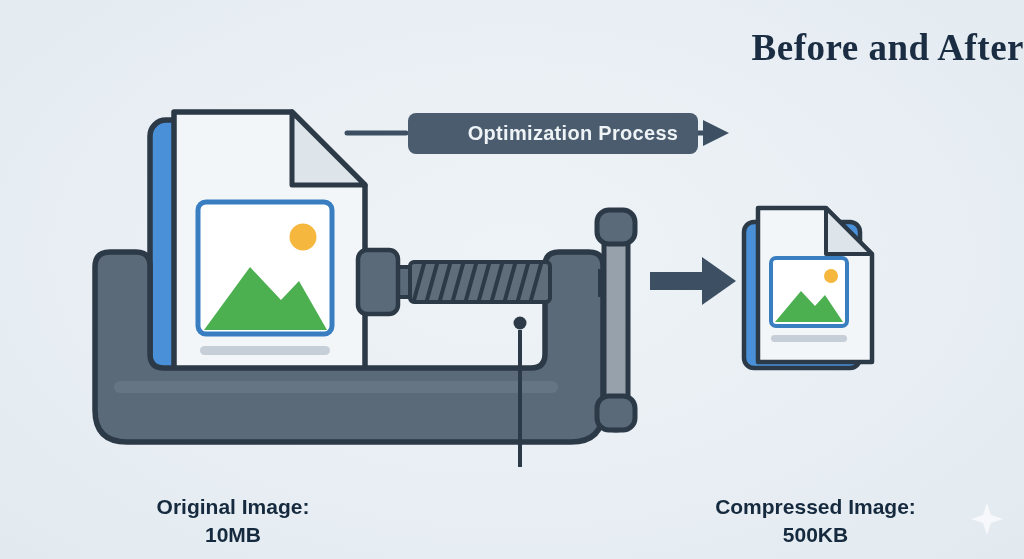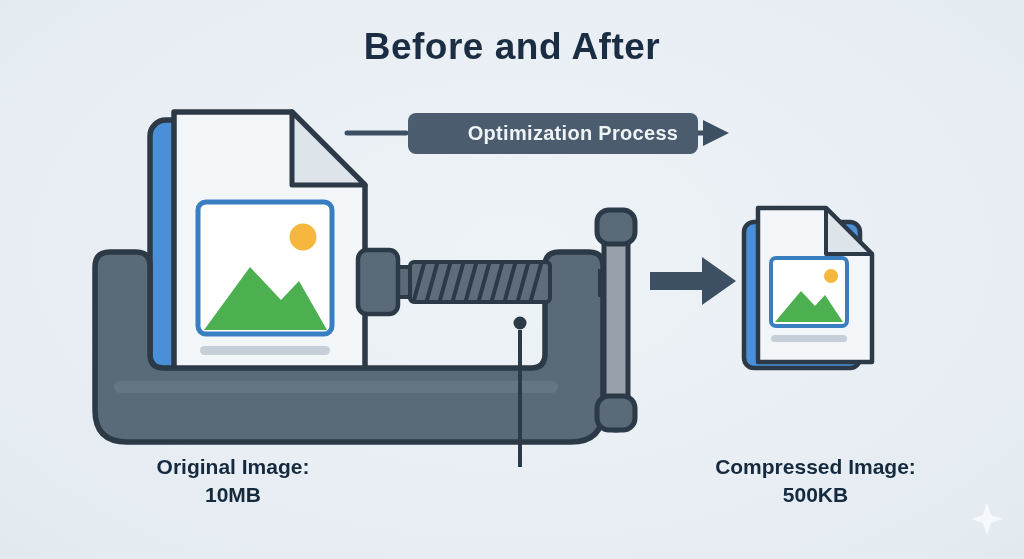--- a/index.html
+++ b/index.html
@@ -6,32 +6,32 @@
   .stage{
     position:relative;
     width:1024px;height:559px;
     overflow:hidden;
     background:radial-gradient(ellipse at 50% 45%, #eef3f7 0%, #e8eef3 60%, #e2eaf0 100%);
     font-family:"Liberation Sans", sans-serif;
   }
   .stage svg{position:absolute;left:0;top:0;}
   .title{
     position:absolute;top:26px;left:0;width:100%;
-    text-align:center;font-size:37px;font-weight:bold;
-    color:#1b2d42;letter-spacing:0.5px;
+    text-align:right;font-size:37px;font-weight:bold;
+    color:#1b2d42;letter-spacing:0.5px;font-family:Liberation Serif, serif;
   }
   .badge{
     position:absolute;left:408px;top:113px;width:250px;height:41px;
     background:#4a5c6e;border-radius:8px;
     color:#eef3f6;font-size:20px;font-weight:bold;
     line-height:41px;text-align:center;letter-spacing:0.3px;padding-left:40px;
   }
   .caption{
     position:absolute;text-align:center;
-    font-size:21px;font-weight:bold;color:#152a3e;line-height:28px;
+    font-size:21px;font-weight:bold;color:#152a3e;line-height:28px;margin-top:40px;
   }
   .caption-original{left:118px;top:453px;width:230px;}
   .caption-compression{left:420px;top:481px;width:200px;}
   .caption-compressed{left:688px;top:453px;width:255px;}
   .caption span{display:block;}
 </style>
 </head>
 <body>
 
 <div class="stage">

